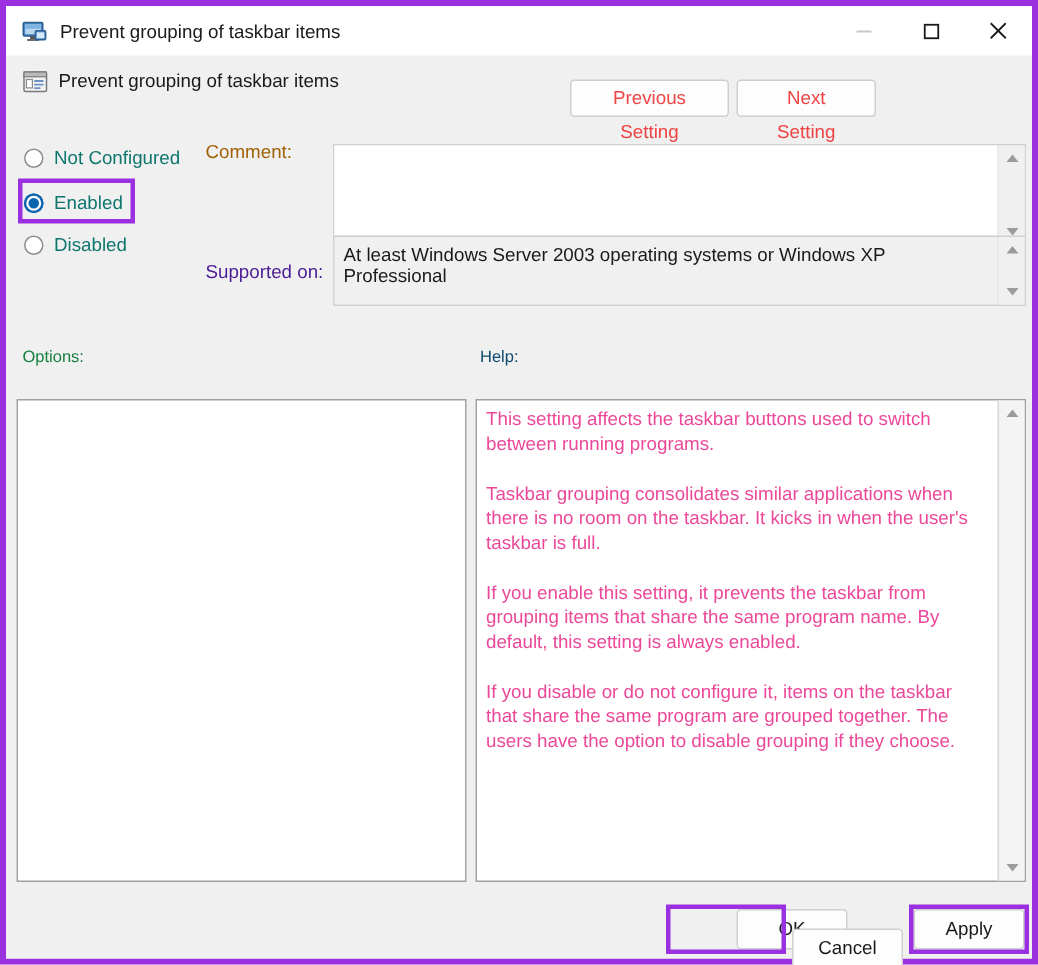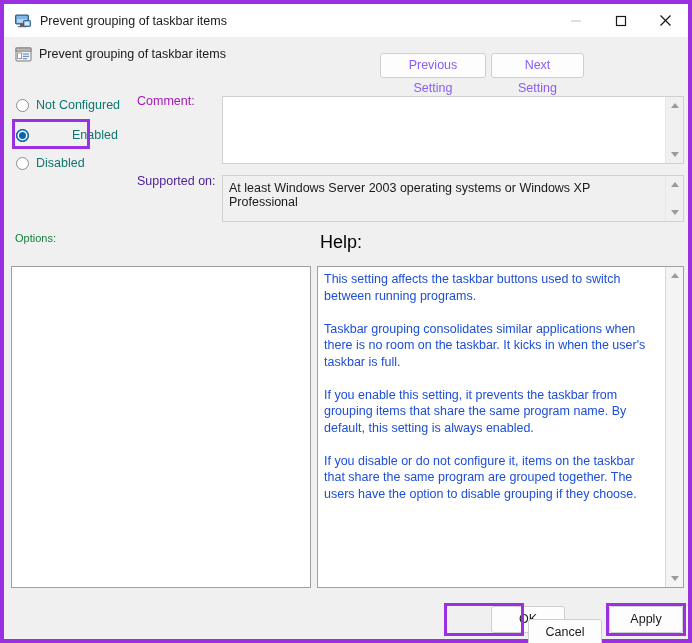--- a/index.html
+++ b/index.html
@@ -90,41 +90,41 @@
 
   
   .navbtn {
     position: absolute;
     height: 25px;
     background: #fdfdfd;
     border: 1px solid #cfcfcf;
     border-radius: 3px;
     font-family: "Liberation Sans", sans-serif;
     font-size: 12.5px;
-    color: #8b5cf6;
+    color: #ef4444;
     padding: 0 24px;
     line-height: 23px;
     text-align: center;
     box-sizing: border-box;
     cursor: default;
   }
   #btn-prev { left: 376px; top: 49px; width: 106px; }
   #btn-next { left: 487px; top: 49px; width: 93px; }
 
   
   .radio-row {
     position: absolute;
     left: 12px;
     height: 20px;
     display: flex;
     align-items: center;
     cursor: default;
   }
   #radio-notconfigured { top: 91px; }
-  #radio-enabled       { top: 121px; gap: 36px; }
+  #radio-enabled       { top: 121px; }
   #radio-disabled      { top: 149px; }
 
   .radio-dot {
     width: 13px; height: 13px;
     border-radius: 50%;
     border: 1px solid #8d8d8d;
     background: #ffffff;
     box-sizing: border-box;
     position: relative;
     flex: none;
@@ -153,21 +153,21 @@
     border: 3px solid #9b30e0;
     box-sizing: border-box;
     pointer-events: none;
   }
 
   
   #lbl-comment {
     position: absolute;
     left: 133px; top: 90px;
     font-size: 12.5px;
-    color: #a21caf;
+    color: #a16207;
   }
   #comment-box {
     position: absolute;
     left: 218px; top: 92px;
     width: 462px; height: 68px;
     background: #ffffff;
     border: 1px solid #d0d0d0;
     box-sizing: border-box;
     display: flex;
   }
@@ -182,21 +182,21 @@
 
   
   #lbl-supported {
     position: absolute;
     left: 133px; top: 170px;
     font-size: 12.5px;
     color: #4c1d95;
   }
   #supported-box {
     position: absolute;
-    left: 218px; top: 171px;
+    left: 218px; top: 153px;
     width: 462px; height: 47px;
     background: #f0f0f0;
     border: 1px solid #d0d0d0;
     box-sizing: border-box;
     display: flex;
   }
   #supported-text {
     flex: 1;
     padding: 5px 6px;
     font-size: 12.5px;
@@ -238,22 +238,22 @@
   
   #lbl-options {
     position: absolute;
     left: 11px; top: 228px;
     font-size: 11px;
     color: #15803d;
   }
   #lbl-help {
     position: absolute;
     left: 316px; top: 228px;
-    font-size: 18px;
-    color: #000000;
+    font-size: 11px;
+    color: #0c4a6e;
   }
 
   
   #options-panel {
     position: absolute;
     left: 7px; top: 262px;
     width: 300px; height: 322px;
     background: #ffffff;
     border: 1px solid #a0a0a0;
     box-sizing: border-box;
@@ -267,21 +267,21 @@
     background: #ffffff;
     border: 1px solid #a0a0a0;
     box-sizing: border-box;
     display: flex;
   }
   #help-text {
     flex: 1;
     padding: 4px 7px 4px 6px;
     font-size: 12.5px;
     line-height: 16.5px;
-    color: #1d4ed8;
+    color: #ec4899;
     overflow: hidden;
     white-space: pre-wrap;
   }
   #help-panel .vscroll {
     border-left: 1px solid #d8d8d8;
     background: #f4f4f4;
   }
 
   
   .footbtn {

